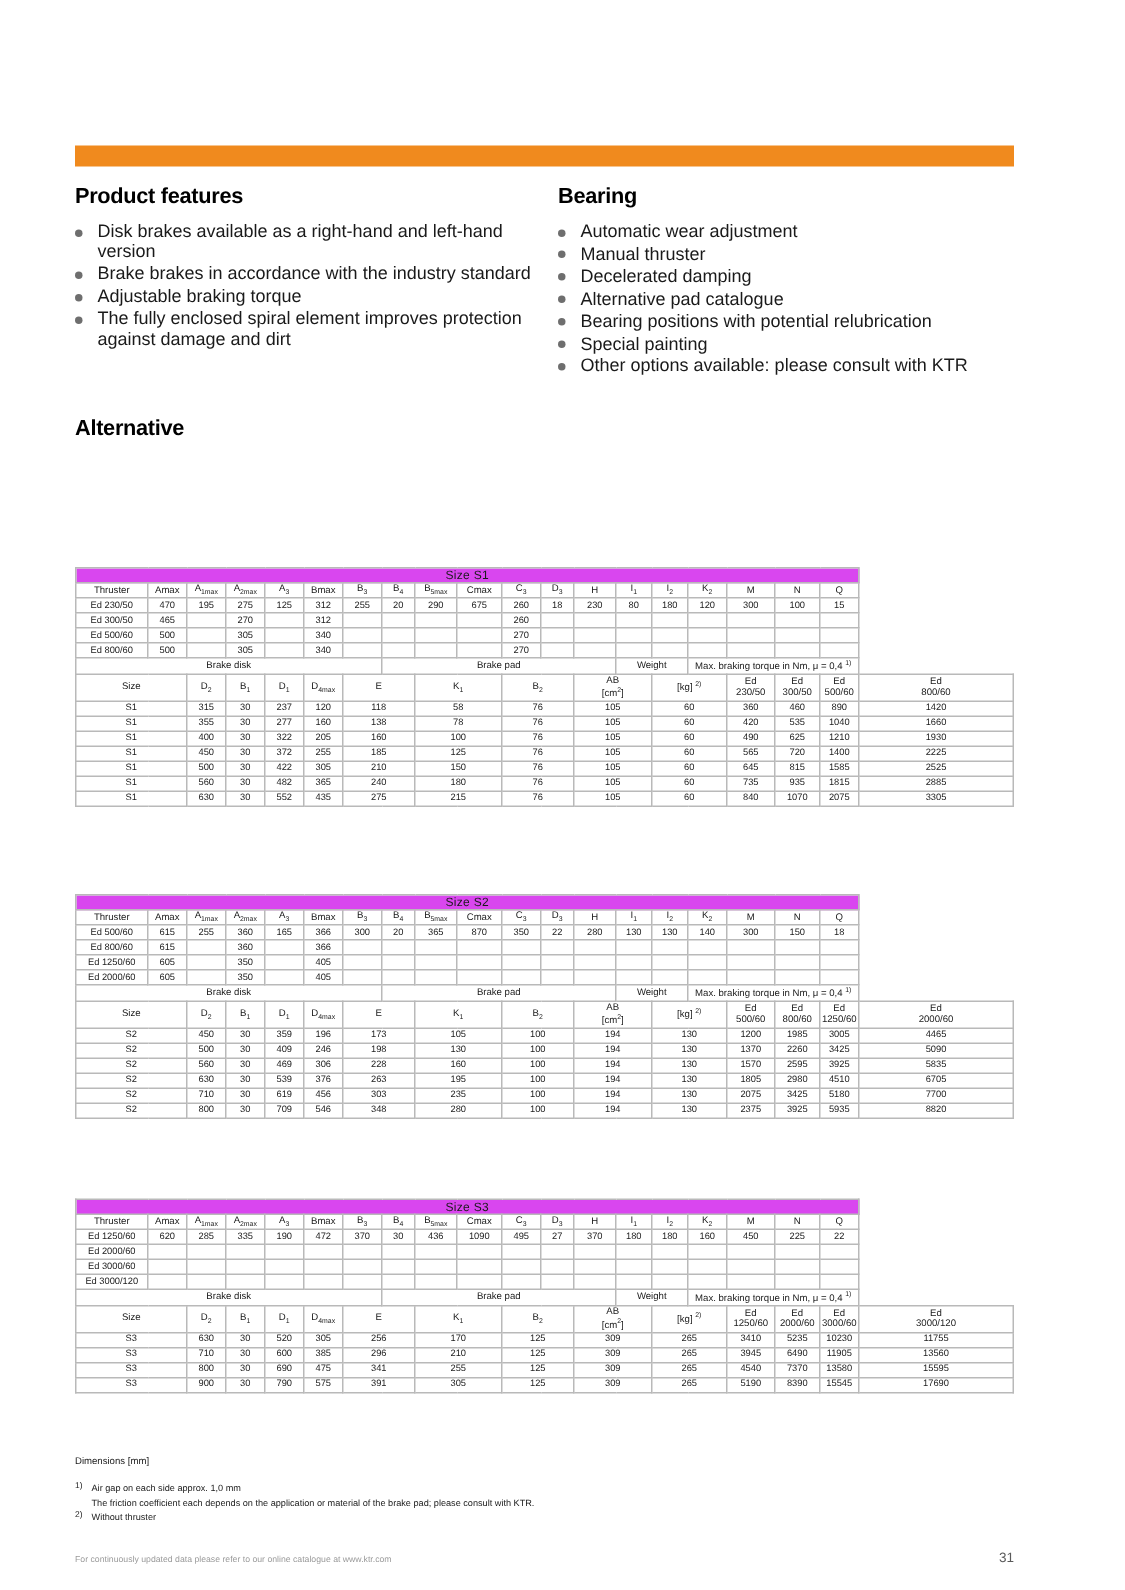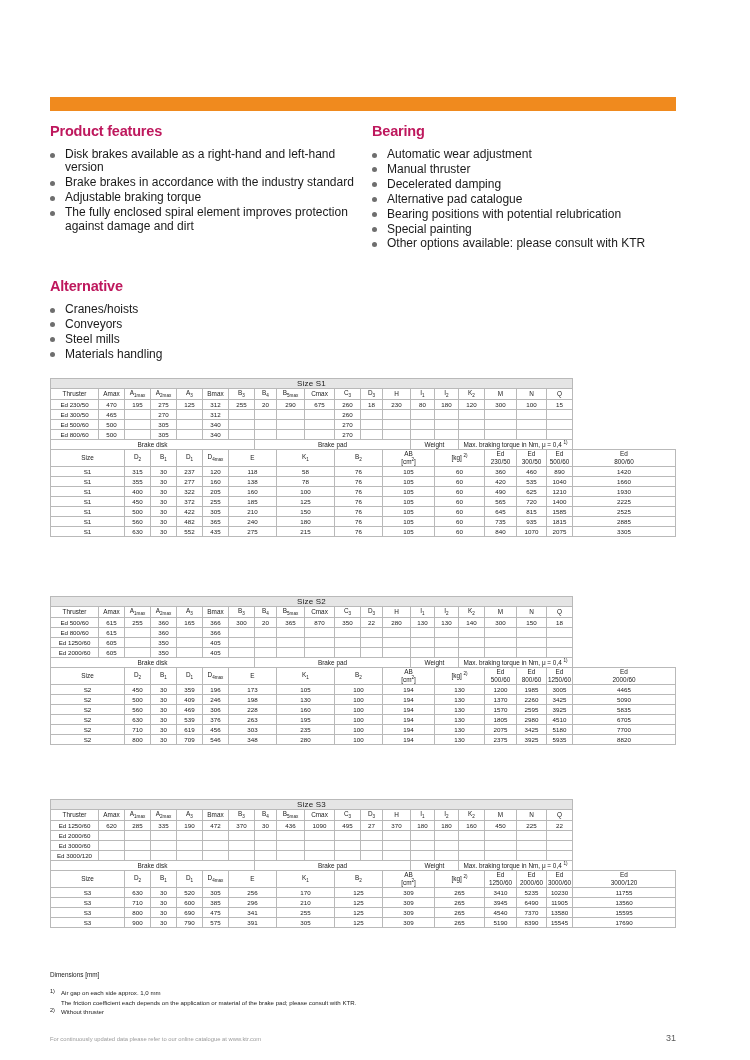--- a/index.html
+++ b/index.html
@@ -18,21 +18,21 @@
     left: 50px;
     top: 97px;
     width: 626px;
     height: 14px;
     background: #f08a1e;
   }
   h2.section-title {
     font-size: 14.5px;
     font-weight: bold;
     margin: 0 0 9px 0;
-    color: #be185d;
+    color: #000000;
     letter-spacing: -0.2px;
   }
   .two-col {
     position: absolute;
     left: 50px;
     top: 123px;
     width: 626px;
     display: flex;
   }
   .col-left { width: 322px; }
@@ -86,21 +86,21 @@
     border: 0.5px solid #b9b9b9;
     text-align: center;
     vertical-align: middle;
     padding: 0;
     height: 10px;
     font-weight: normal;
     color: #1a1a1a;
     line-height: 1.15;
   }
   .size-head {
-    background: #e5e5e5;
+    background: #d946ef;
     color: #ffffff;
     font-weight: bold;
     font-size: 8px;
     height: 13px;
     letter-spacing: 0.2px;
     border: 0.5px solid #f08a1e;
   }
   .hdr {
     background: #ffffff;
     height: 19px;
@@ -168,26 +168,20 @@
       <li>Alternative pad catalogue</li>
       <li>Bearing positions with potential relubrication</li>
       <li>Special painting</li>
       <li>Other options available: please consult with KTR</li>
     </ul>
   </div>
 </div>
 
 <div class="applications">
   <h2 class="section-title">Alternative</h2>
-  <ul class="bullets">
-    <li>Cranes/hoists</li>
-    <li>Conveyors</li>
-    <li>Steel mills</li>
-    <li>Materials handling</li>
-  </ul>
 </div>
 
 <div class="table-block" id="tbl-s1">
     <table class="spec">
       <colgroup>
         <col style="width:48px">
         <col style="width:26px">
         <col style="width:26px">
         <col style="width:26px">
         <col style="width:26px">

